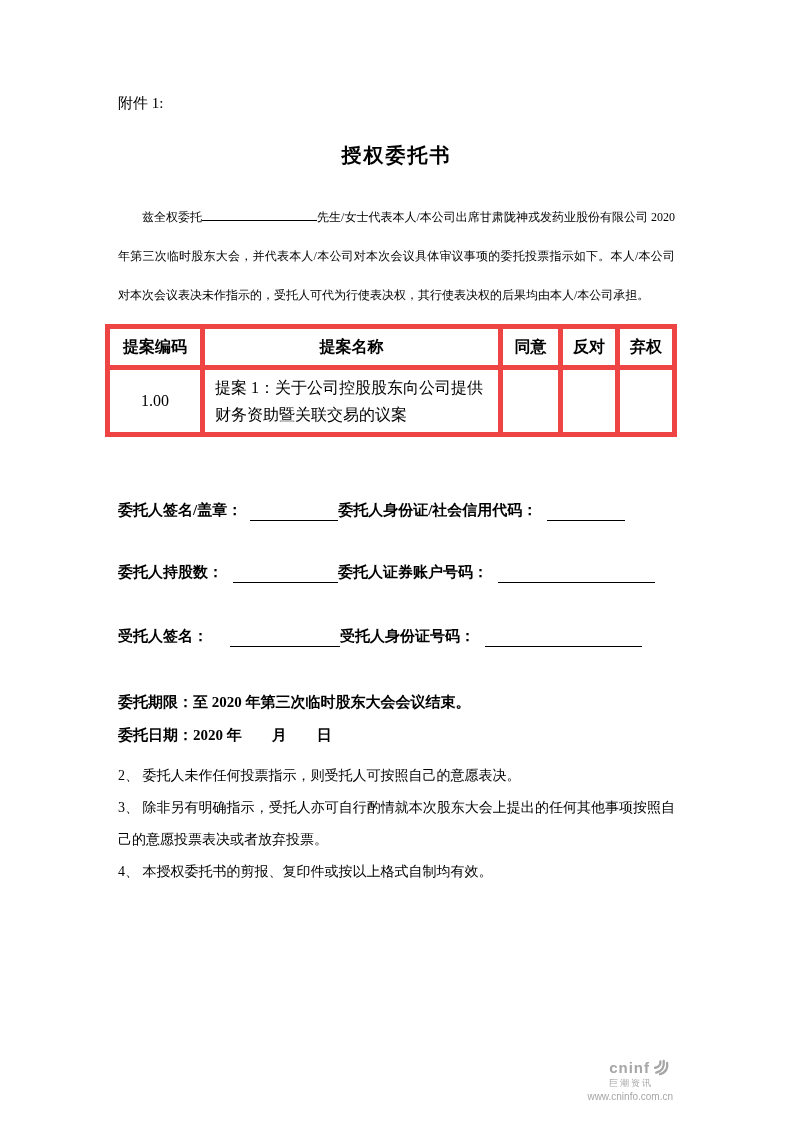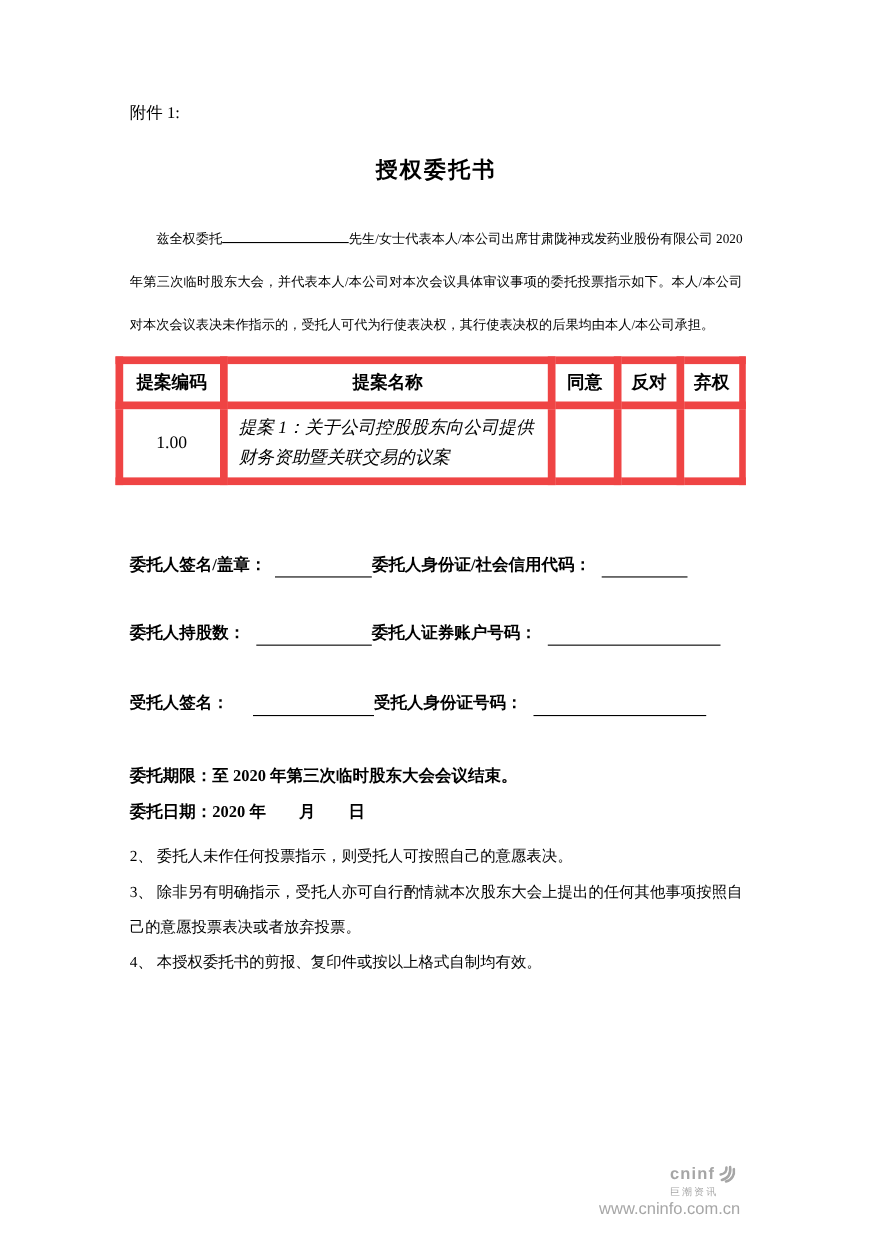--- a/index.html
+++ b/index.html
@@ -56,34 +56,34 @@
 
   table.proposal {
     border-collapse: collapse;
     table-layout: fixed;
     width: 567px;
     margin-left: -13px;
     margin-top: 9px;
     border: 2px solid #000;
   }
   table.proposal th, table.proposal td {
-    border: 7px solid #ef4444;
+    border: 5px solid #ef4444;
     font-size: 16px;
   }
   table.proposal th {
     height: 41px;
     font-weight: bold;
     text-align: center;
     font-family: "Liberation Sans", "DejaVu Sans", sans-serif;
   }
   table.proposal td {
     height: 59px;
   }
   td.cell-code { text-align: center; font-size: 15px; }
-  td.cell-name { text-align: left; padding: 4px 8px 4px 10px; line-height: 27px; font-size: 15px; font-style: italic; }
+  td.cell-name { text-align: left; padding: 4px 8px 4px 10px; line-height: 27px; font-size: 15px; }
 
   .sig-row {
     display: flex;
     align-items: flex-end;
     font-size: 15px;
     font-weight: bold;
     line-height: 22px;
     white-space: nowrap;
   }
   .sig-row1 { margin-top: 62px; }
@@ -125,21 +125,21 @@
     font-weight: bold;
     letter-spacing: 1px;
   }
   .wm-cn {
     font-size: 9px;
     margin-top: 1px;
     margin-right: 20px;
     letter-spacing: 2px;
   }
   .wm-url {
-    font-size: 15px;
+    font-size: 10px;
     margin-top: 1px;
   }
 </style>
 </head>
 <body>
 
 <div class="page">
   <div class="content">
 
     <div class="attachment">附件 1:</div>

